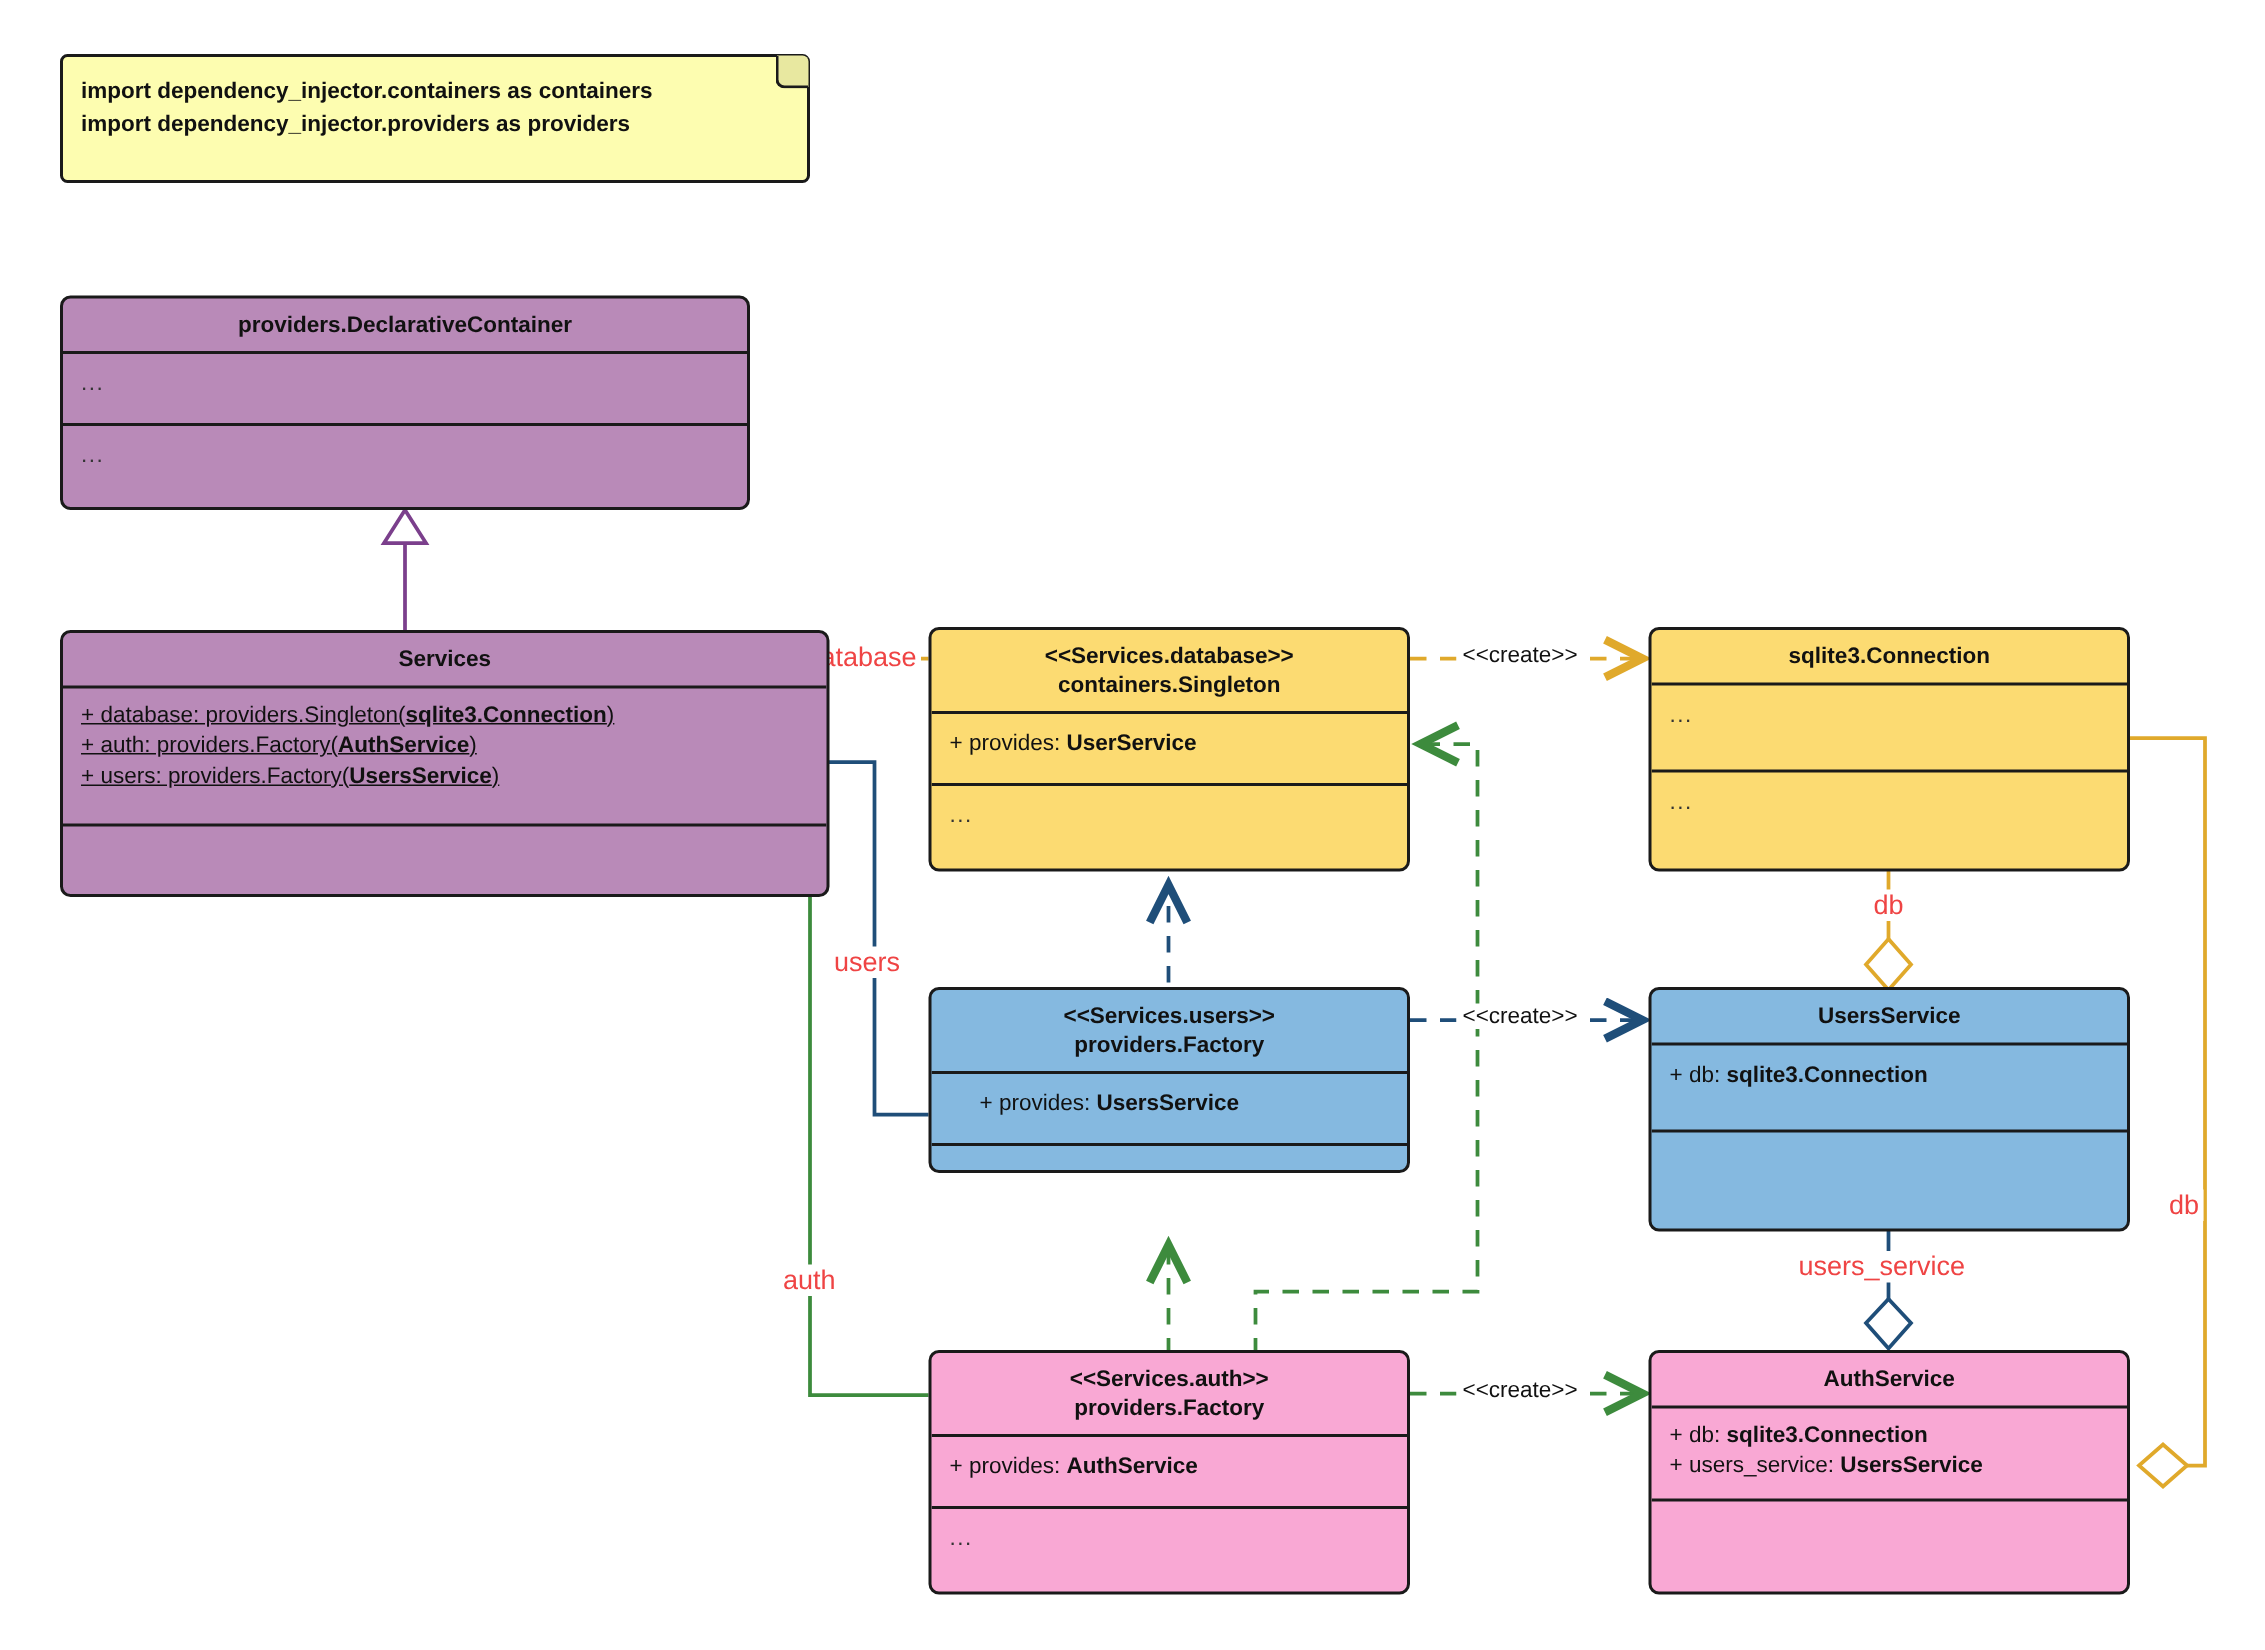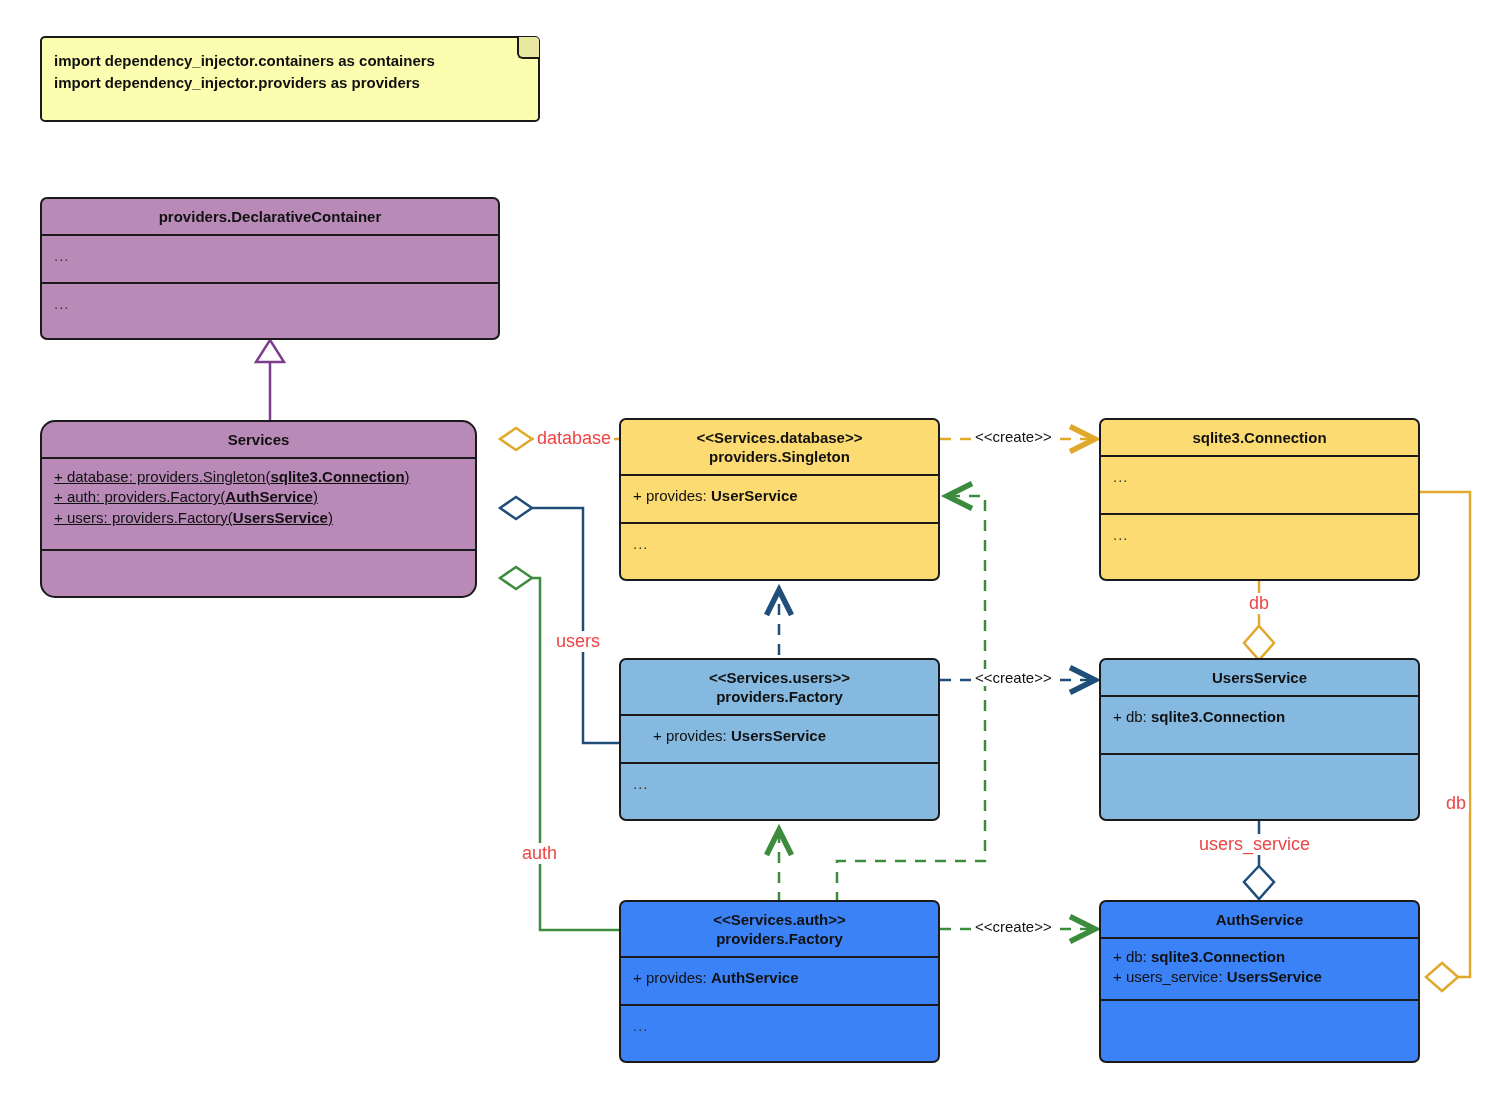--- a/index.html
+++ b/index.html
@@ -8,21 +8,21 @@
 
   .uml-box{position:absolute;border:2.5px solid #1a1a1a;border-radius:7px;box-sizing:border-box;overflow:hidden;}
   .uml-box .hdr{text-align:center;font-weight:bold;font-size:15px;color:#111;padding:8px 6px;line-height:1.28;}
   .uml-box .cmp{border-top:2.5px solid #1a1a1a;padding:10px 12px;font-size:15px;color:#111;line-height:1.35;min-height:22px;box-sizing:border-box;}
   .uml-box .cmp.ellip{color:#333;font-size:15px;letter-spacing:1px;}
   .uml-box .cmp b{font-weight:bold;}
 
   .purple{background:#b98ab8;}
   .yellow{background:#fcdb72;}
   .blue{background:#85b9e0;}
-  .green{background:#3b82f6;}
+  .green{background:#f9a8d4;}
 
   .note{position:absolute;background:#fdfdb0;border:2.5px solid #1a1a1a;border-radius:5px;box-sizing:border-box;}
   .note .folded{position:absolute;right:-1px;top:-1px;width:20px;height:20px;background:#e8e8a0;border-left:2.5px solid #1a1a1a;border-bottom:2.5px solid #1a1a1a;border-radius:0 4px 0 6px;}
   .note .ntxt{padding:12px 12px 10px 12px;font-size:15px;font-weight:bold;color:#111;line-height:1.45;white-space:pre-line;}
 
   .static-attr{text-decoration:underline;display:block;}
 
   svg.links{position:absolute;left:0;top:0;width:1510px;height:1100px;pointer-events:none;}
   .lbl{position:absolute;font-size:18px;color:#ef4444;background:#ffffff;padding:0 3px;white-space:nowrap;}
   .lbl-stereo{position:absolute;font-size:15px;color:#111;background:#ffffff;padding:0 4px;white-space:nowrap;}
@@ -122,48 +122,48 @@
     <div class="ntxt">import dependency_injector.containers as containers
 import dependency_injector.providers as providers</div>
   </div>
 
   <div class="uml-box purple" style="left:40px;top:197px;width:460px;height:143px;">
     <div class="hdr">providers.DeclarativeContainer</div>
     <div class="cmp ellip" style="height:48px;">...</div>
     <div class="cmp ellip" style="height:48px;">...</div>
   </div>
 
-  <div class="uml-box purple" style="left:40px;top:420px;width:437px;height:178px;border-radius:15px;">
+  <div class="uml-box purple" style="left:40px;top:420px;width:513px;height:178px;">
     <div class="hdr">Services</div>
     <div class="cmp" style="height:92px;padding-top:8px;">
       <span class="static-attr"><span>+ database: providers.Singleton(</span><b>sqlite3.Connection</b><span>)</span></span>
       <span class="static-attr"><span>+ auth: providers.Factory(</span><b>AuthService</b><span>)</span></span>
       <span class="static-attr"><span>+ users: providers.Factory(</span><b>UsersService</b><span>)</span></span>
     </div>
     <div class="cmp" style="height:38px;"></div>
   </div>
 
   <div class="uml-box yellow" style="left:619px;top:418px;width:321px;height:163px;">
     <div class="hdr">
       <div>&lt;&lt;Services.database&gt;&gt;</div>
-      <div>providers.Singleton</div>
+      <div>containers.Singleton</div>
     </div>
     <div class="cmp" style="height:48px;">
       <span>+ provides: </span><b>UserService</b>
     </div>
     <div class="cmp ellip" style="height:48px;">...</div>
   </div>
 
   <div class="uml-box yellow" style="left:1099px;top:418px;width:321px;height:163px;">
     <div class="hdr">sqlite3.Connection</div>
     <div class="cmp ellip" style="height:58px;">...</div>
     <div class="cmp ellip" style="height:58px;">...</div>
   </div>
 
-  <div class="uml-box blue" style="left:619px;top:658px;width:321px;height:163px;">
+  <div class="uml-box blue" style="left:619px;top:658px;width:321px;height:124px;">
     <div class="hdr">
       <div>&lt;&lt;Services.users&gt;&gt;</div>
       <div>providers.Factory</div>
     </div>
     <div class="cmp" style="height:48px;padding-left:32px;">
       <span>+ provides: </span><b>UsersService</b>
     </div>
     <div class="cmp ellip" style="height:48px;">...</div>
   </div>
 

